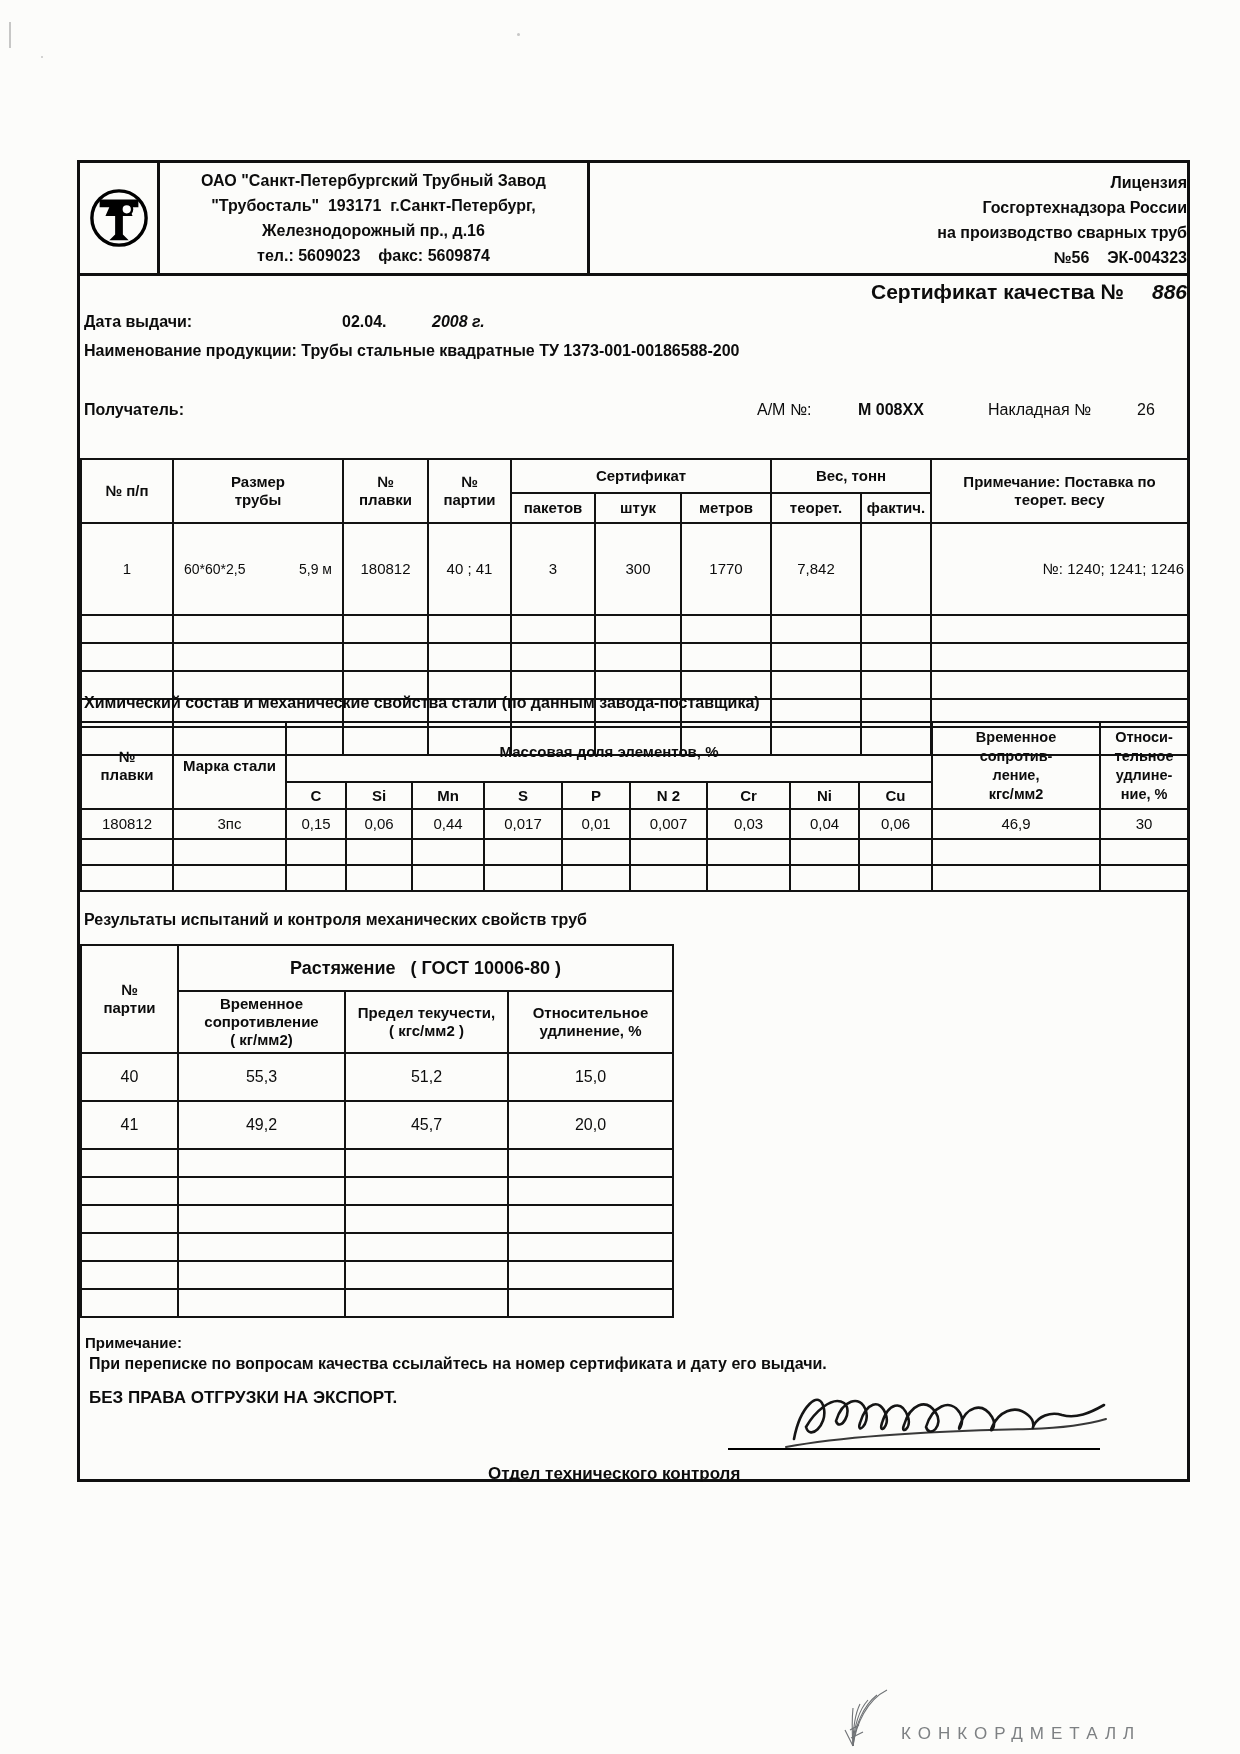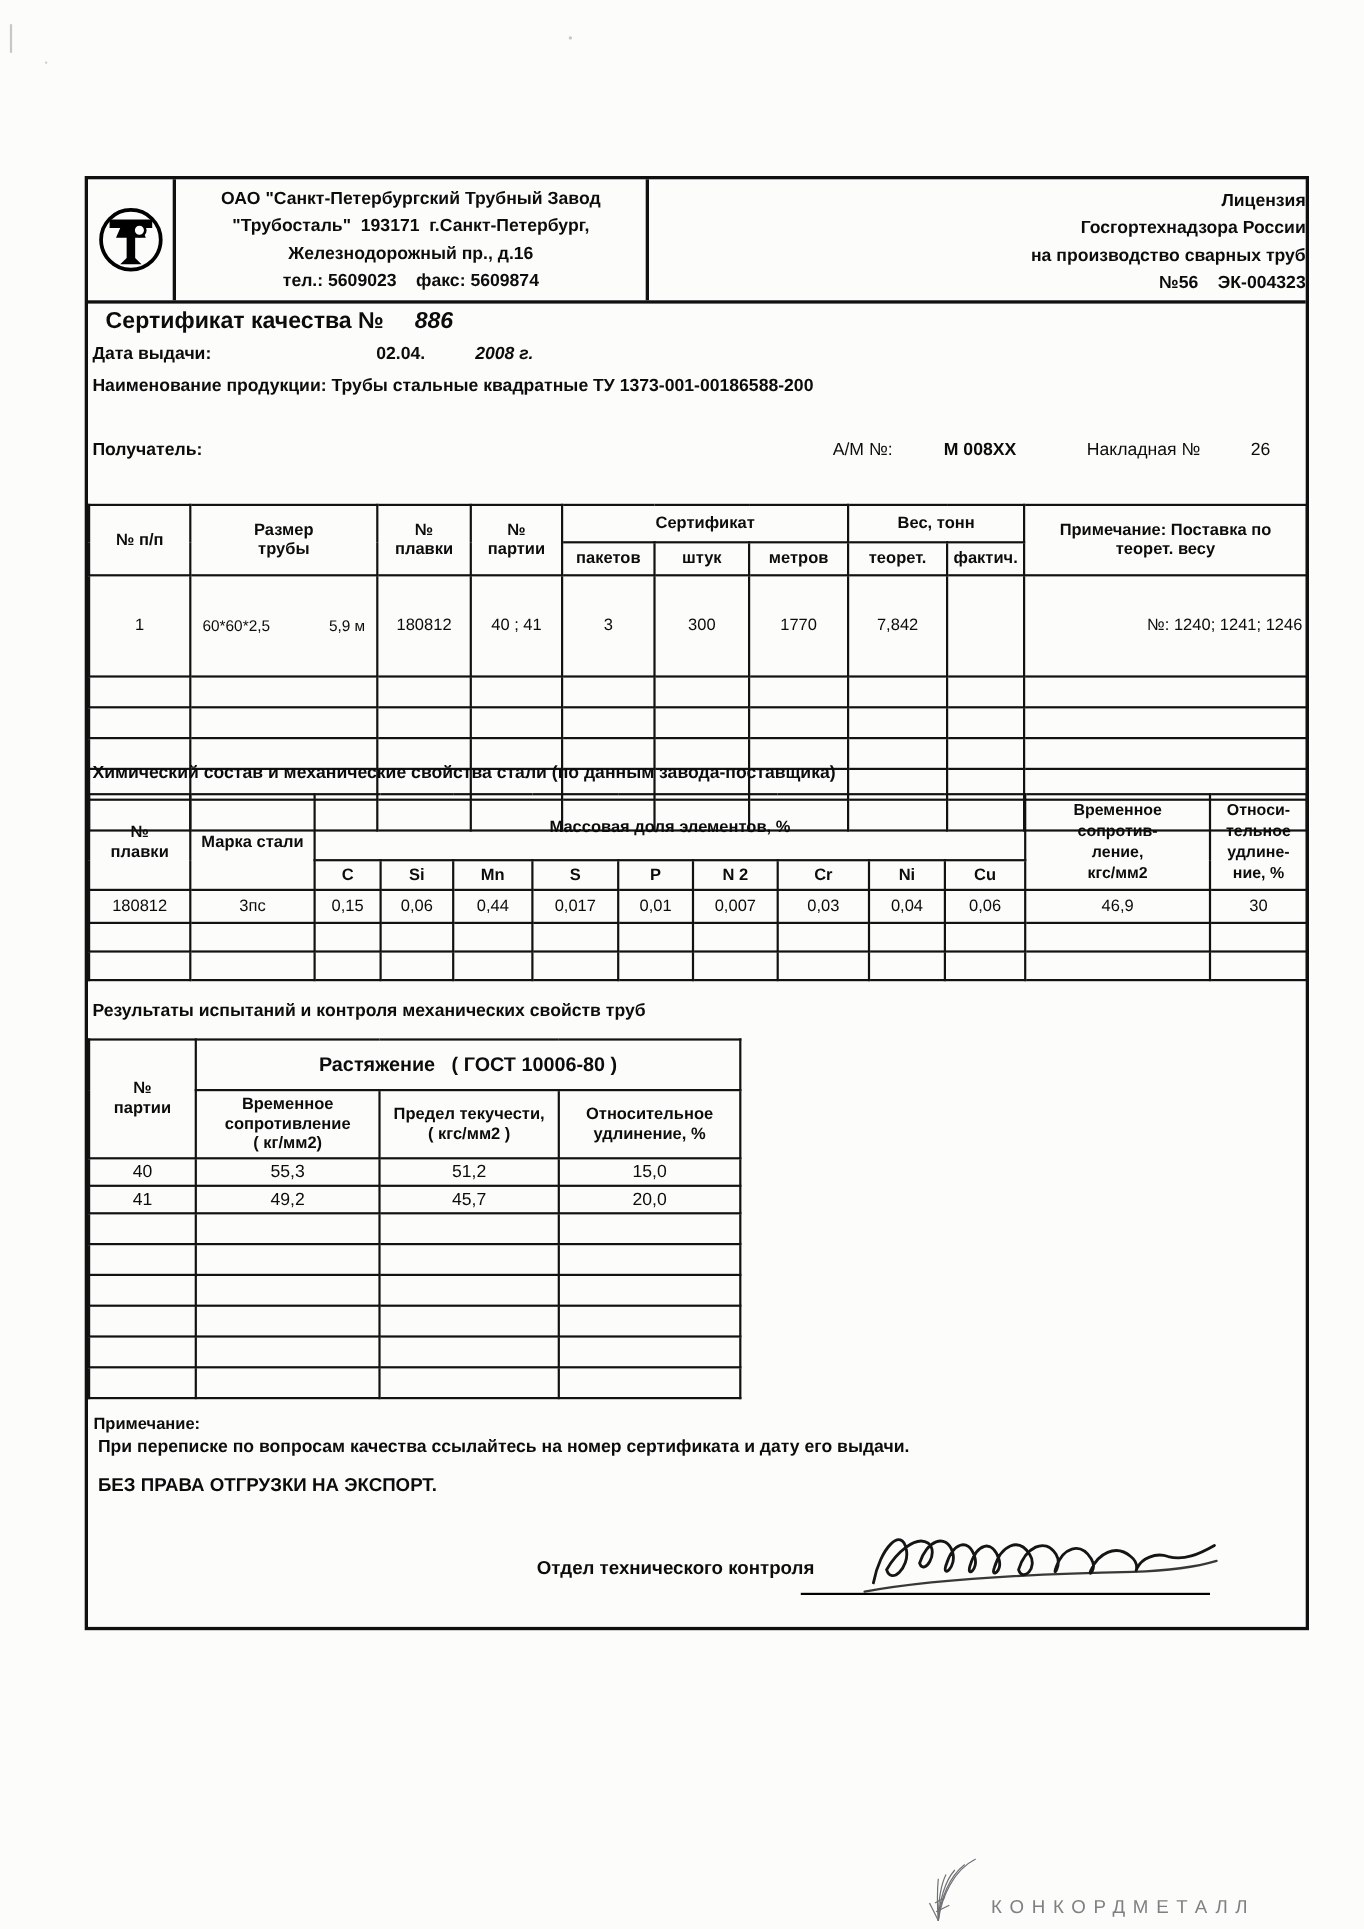--- a/index.html
+++ b/index.html
@@ -15,21 +15,21 @@
        border:3px solid #101010;box-sizing:border-box;}
 
   
   .hdr{position:absolute;top:0;left:0;right:0;height:113px;border-bottom:3px solid #101010;
        display:flex;box-sizing:border-box;}
   .hdr-logo{width:80px;border-right:3px solid #101010;display:flex;align-items:center;justify-content:center;box-sizing:border-box;}
   .hdr-co{width:430px;border-right:3px solid #101010;box-sizing:border-box;
           font-weight:bold;font-size:16px;line-height:25px;text-align:center;white-space:pre-wrap;padding-top:5px;}
   .hdr-lic{flex:1;font-weight:bold;font-size:16px;line-height:25px;text-align:right;white-space:pre-wrap;padding-top:7px;}
 
-  .title{position:absolute;top:117px;left:0;width:100%;text-align:left;font-weight:bold;font-size:21px;padding-left:16px;}
+  .title{position:absolute;top:117px;left:0;width:100%;text-align:right;font-weight:bold;font-size:21px;}
   .title .num{font-style:italic;margin-left:28px;}
 
   .meta{position:absolute;left:0;width:100%;font-size:16px;}
   .m-date{top:150px;}
   .m-prod{top:179px;font-weight:bold;}
   .m-recv{top:238px;}
   .meta .lbl{font-weight:bold;}
   .abs{position:absolute;white-space:nowrap;}
 
   
@@ -39,33 +39,33 @@
   .grid th{font-weight:bold;}
   #main-table{top:295px;left:0;width:1107px;}
   #chem-table{top:558px;left:0;width:1107px;}
   #tens-table{top:781px;left:0;width:592px;}
   #main-table tr.hr1{height:34px;} #main-table tr.hr2{height:30px;}
   #main-table tr.data{height:28px;} #main-table tr.filler{height:28px;}
   #chem-table tr.hr1{height:60px;} #chem-table tr.hr2{height:27px;}
   #chem-table tr.data{height:30px;} #chem-table tr.filler{height:26px;}
   #chem-table th.tall{font-size:14.5px;line-height:19px;}
   #tens-table tr.hr1{height:46px;} #tens-table tr.hr2{height:62px;}
-  #tens-table tr.data{height:25px;} #tens-table tr.filler{height:28px;}
+  #tens-table tr.data{height:48px;} #tens-table tr.filler{height:28px;}
   #tens-table th.big{font-size:18px;}
   td.size-cell{padding:0 10px;}
   td.size-cell .pair{display:flex;justify-content:space-between;align-items:center;}
   td.note-cell{font-size:15px;text-align:right;padding-left:7px;}
   #tens-table td.data-cell{font-size:16px;}
 
   .sec-title{position:absolute;left:4px;font-weight:bold;font-size:16px;white-space:nowrap;}
   .sec-chem{top:531px;}
   .sec-res{top:748px;}
 
   
-  .note{position:absolute;white-space:nowrap;}
+  .note{position:absolute;white-space:nowrap;margin-top:48px;}
   .n-label{top:1123px;left:5px;font-weight:bold;font-size:15px;}
   .n-1{top:1144px;left:9px;font-weight:bold;font-size:16px;}
   .n-2{top:1177px;left:9px;font-weight:bold;font-size:17px;}
   .n-3{top:1209px;left:5px;font-size:16px;}
   .n-qc{top:1253px;left:408px;font-weight:bold;font-size:17px;}
   .qc-underline{position:absolute;top:1285px;left:648px;width:372px;border-top:2px solid #000;}
   .sig{position:absolute;top:1210px;left:700px;}
 
   
   .wm{position:absolute;left:843px;top:1686px;display:flex;align-items:flex-end;}

